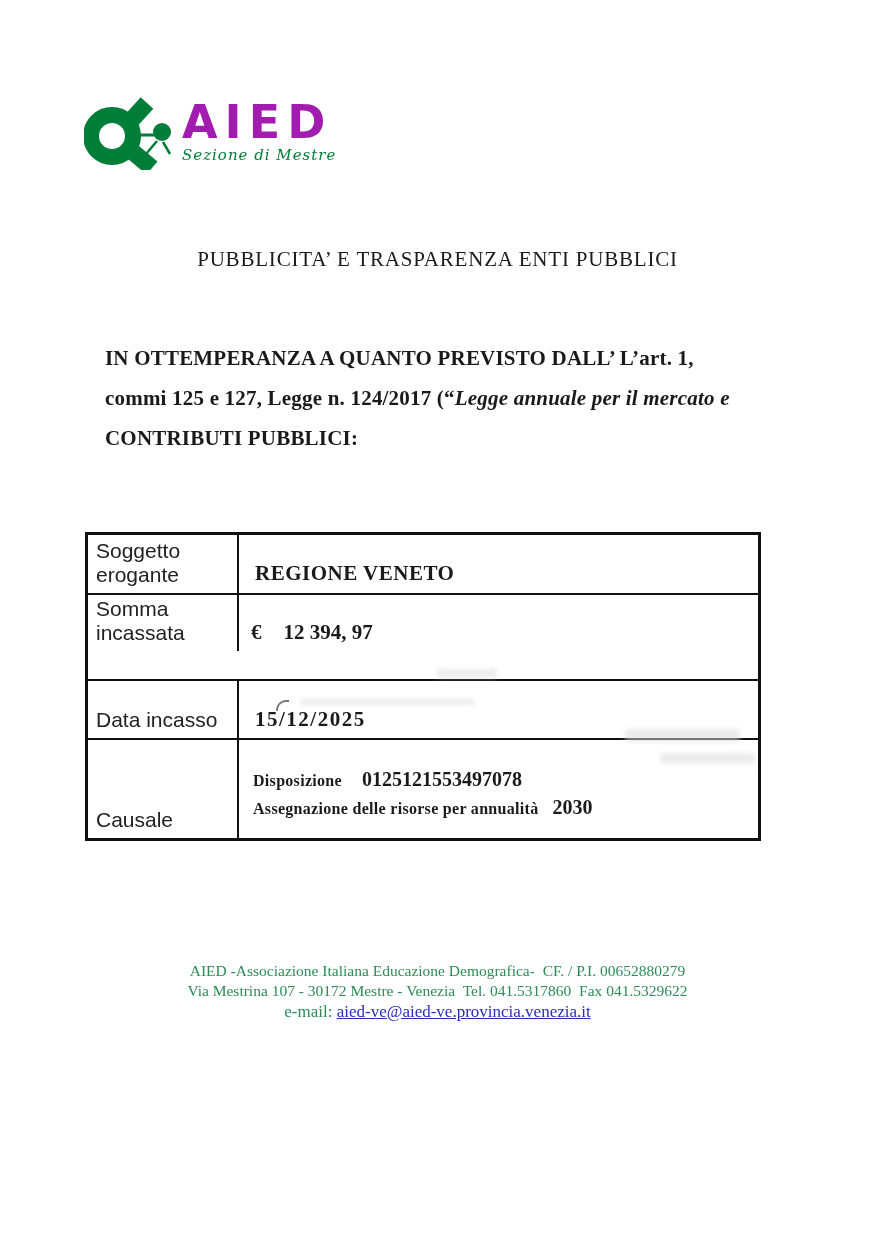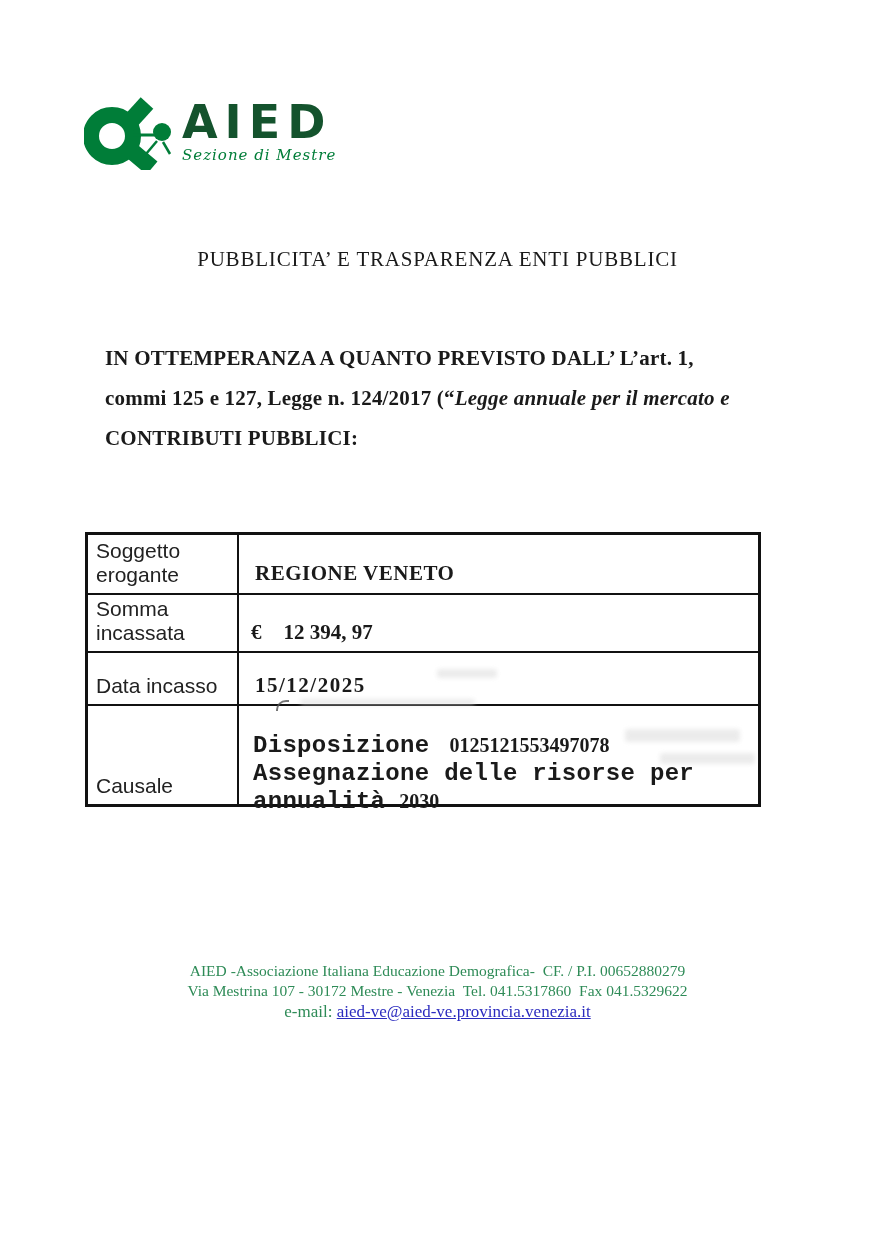--- a/index.html
+++ b/index.html
@@ -8,21 +8,21 @@
     width:875px; height:1240px; position:relative; overflow:hidden;
     font-family:"Liberation Serif", serif; color:#1a1a1a;
   }
 
   
   .logo { position:absolute; left:84px; top:96px; display:flex; align-items:flex-start; }
   .logo-symbol { width:94px; height:74px; flex:0 0 auto; }
   .logo-textcol { margin-left:4px; padding-top:4px; }
   .logo-word {
     font-family:"DejaVu Sans", sans-serif; font-weight:bold;
-    font-size:46px; line-height:44px; letter-spacing:7px; color:#14532d;
+    font-size:46px; line-height:44px; letter-spacing:7px; color:#a21caf;
   }
   .logo-sub {
     font-family:"DejaVu Serif", serif; font-style:italic;
     font-size:15px; color:#007d38; margin-top:2px; letter-spacing:1px;
   }
 
   
   .doc-title {
     position:absolute; top:247px; left:0; width:100%; text-align:center;
     font-weight:normal; font-size:21px; letter-spacing:0.8px;
@@ -44,33 +44,33 @@
   .grant-table .row:first-child { border-top:none; }
   .cell-label {
     width:151px; flex:0 0 auto; border-right:2px solid #111;
     display:flex; align-items:flex-end;
     font-family:"Liberation Sans", sans-serif; font-size:21px; color:#222;
     padding:0 6px 6px 8px;
   }
   .cell-value { flex:1; position:relative; }
   .row-soggetto { height:58px; }
   .row-somma    { height:58px; }
-  .row-data     { height:53px; }
+  .row-data     { height:59px;margin-top:28px; }
   .row-causale  { height:100px; }
 
   .val-serif { font-weight:bold; font-size:21px; font-family:"Liberation Serif", serif; }
   .v-regione { position:absolute; left:16px; bottom:7px; letter-spacing:0.5px; }
   .v-somma   { position:absolute; left:12px; bottom:6px; }
   .v-somma .euro { margin-right:22px; }
   .v-data    { position:absolute; left:16px; bottom:6px; letter-spacing:1.5px; }
 
   .causale-lines { position:absolute; left:14px; top:26px; line-height:27px; }
   .sans-bold {
-    font-family:Liberation Mono, monospace; font-weight:bold;
-    font-size:24px; letter-spacing:0.3px;
+    font-family:Liberation Serif, serif; font-weight:bold;
+    font-size:16px; letter-spacing:0.3px;
   }
   .num-serif { font-family:"Liberation Serif", serif; font-weight:bold; font-size:20px; }
   .gap-lg { margin-left:20px; }
   .gap-sm { margin-left:14px; }
 
   
   .artifact {
     position:absolute; background:#dcdcdc; opacity:0.55;
     filter:blur(2px); border-radius:3px;
   }

